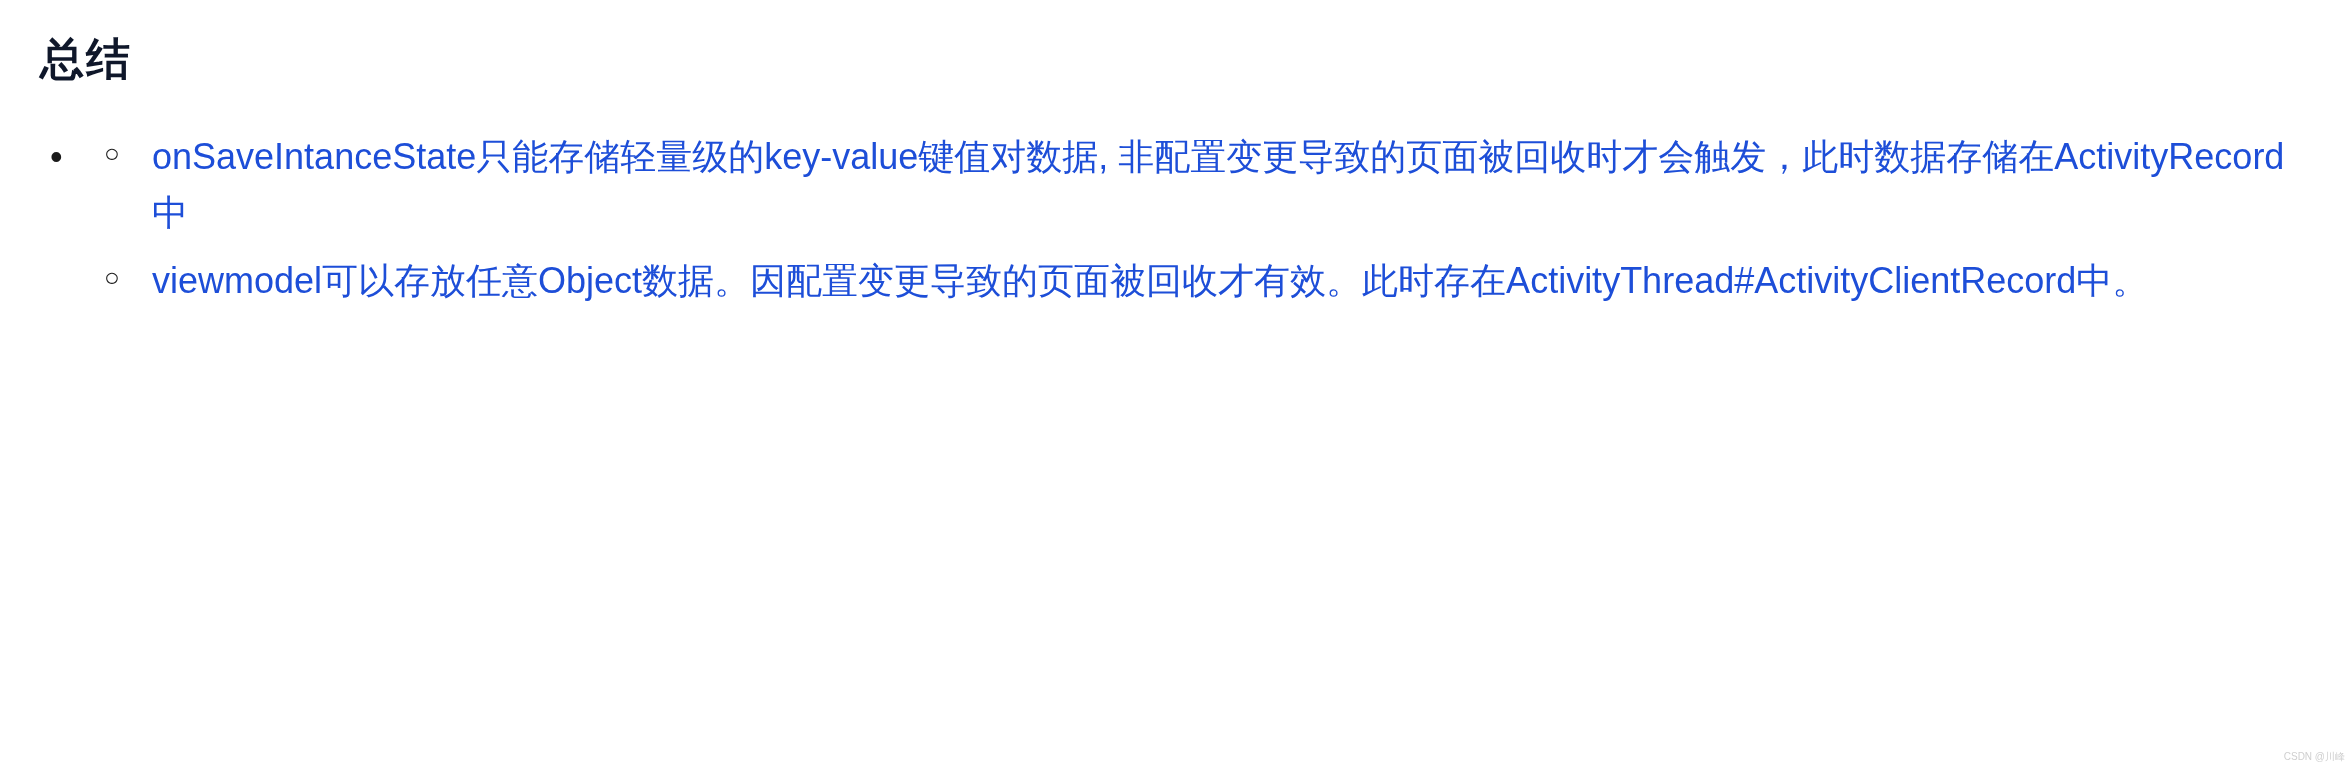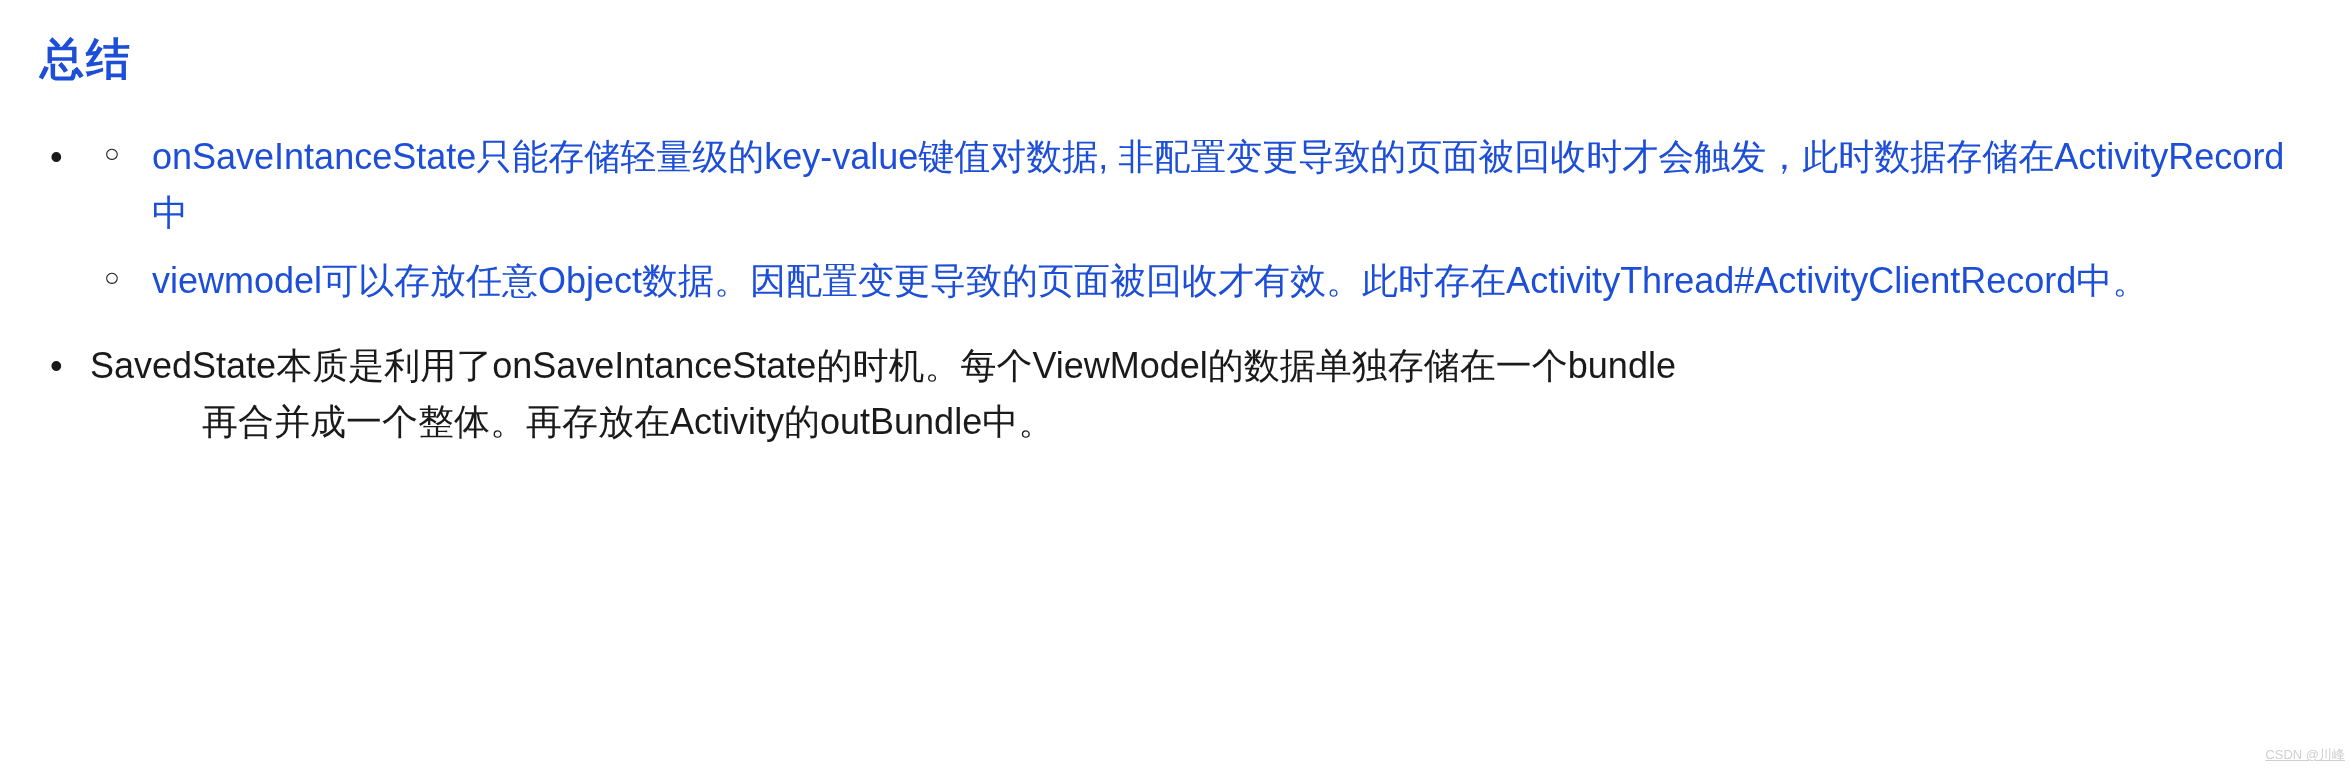--- a/index.html
+++ b/index.html
@@ -9,21 +9,21 @@
     }
     body {
       background: #ffffff;
       font-family: "PingFang SC", "Microsoft YaHei", "Helvetica Neue", Arial, sans-serif;
       padding: 30px 40px 20px 40px;
       width: 2351px;
       height: 770px;
       position: relative;
     }
     .heading {
-      color: #1d4ed8;
+      color: #0f172a;
       font-size: 44px;
       font-weight: 700;
       margin-bottom: 40px;
       letter-spacing: 2px;
     }
     ul.outer {
       list-style: none;
       padding-left: 50px;
     }
     ul.outer > li {
@@ -64,36 +64,31 @@
     .continuation {
       padding-left: 112px;
       font-size: 36px;
       color: #1a1a1a;
       line-height: 1.55;
     }
     .watermark {
       position: absolute;
       right: 6px;
       bottom: 6px;
-      font-size: 13px;
+      font-size: 10px;
       color: #cfcfcf;
-      text-decoration: underline;
     }
   </style>
 </head>
 <body>
 
 <h2 class="heading">总结</h2>
 
 <ul class="outer">
   <li>
     <ul class="inner">
       <li>onSaveIntanceState只能存储轻量级的key-value键值对数据, 非配置变更导致的页面被回收时才会触发，此时数据存储在ActivityRecord中</li>
       <li>viewmodel可以存放任意Object数据。因配置变更导致的页面被回收才有效。此时存在ActivityThread#ActivityClientRecord中。</li>
     </ul>
   </li>
-  <li>
-    <span>SavedState本质是利用了onSaveIntanceState的时机。每个ViewModel的数据单独存储在一个bundle</span>
-    <div class="continuation">再合并成一个整体。再存放在Activity的outBundle中。</div>
-  </li>
 </ul>
 
 <div class="watermark">CSDN @川峰</div>
 
 </body></html>

